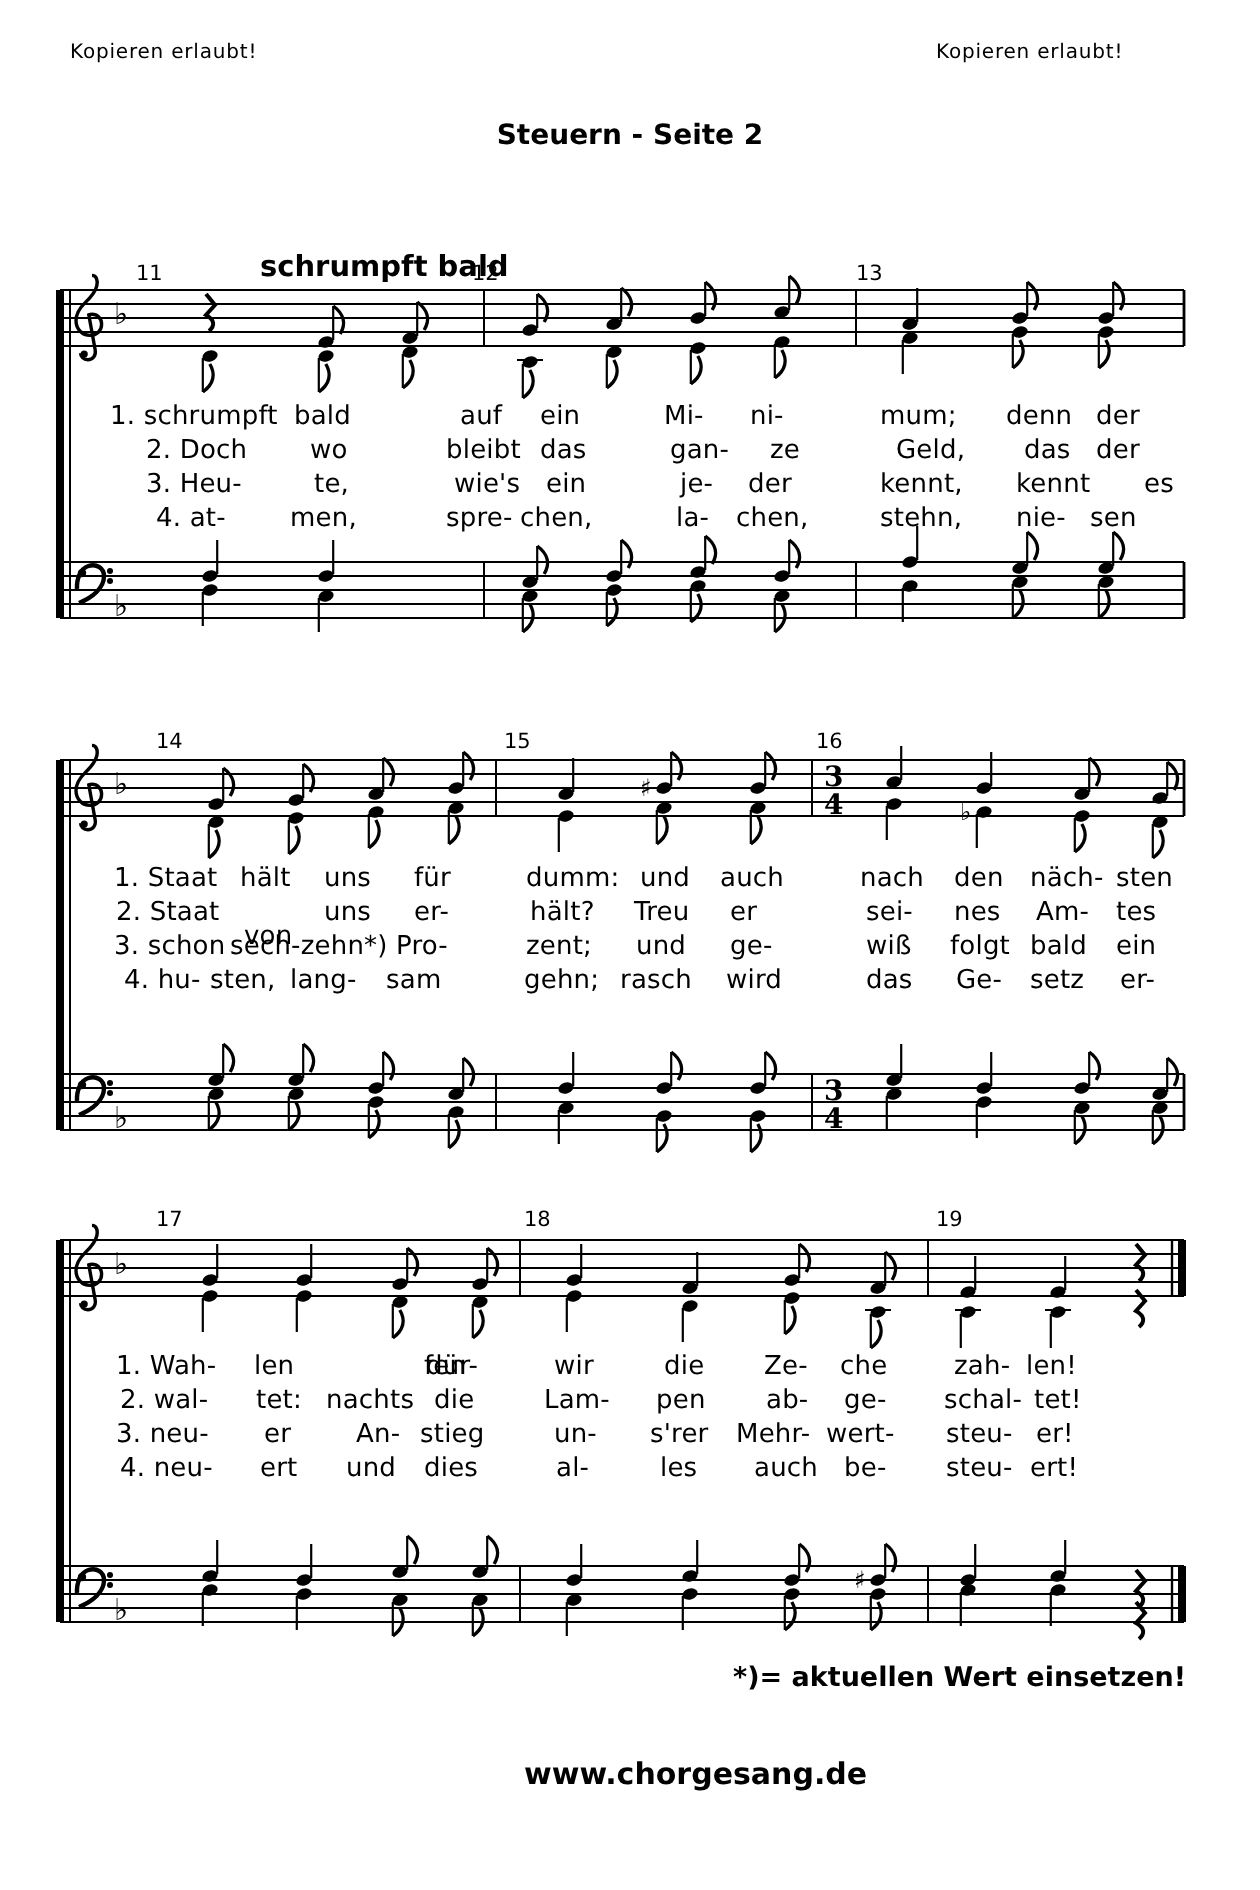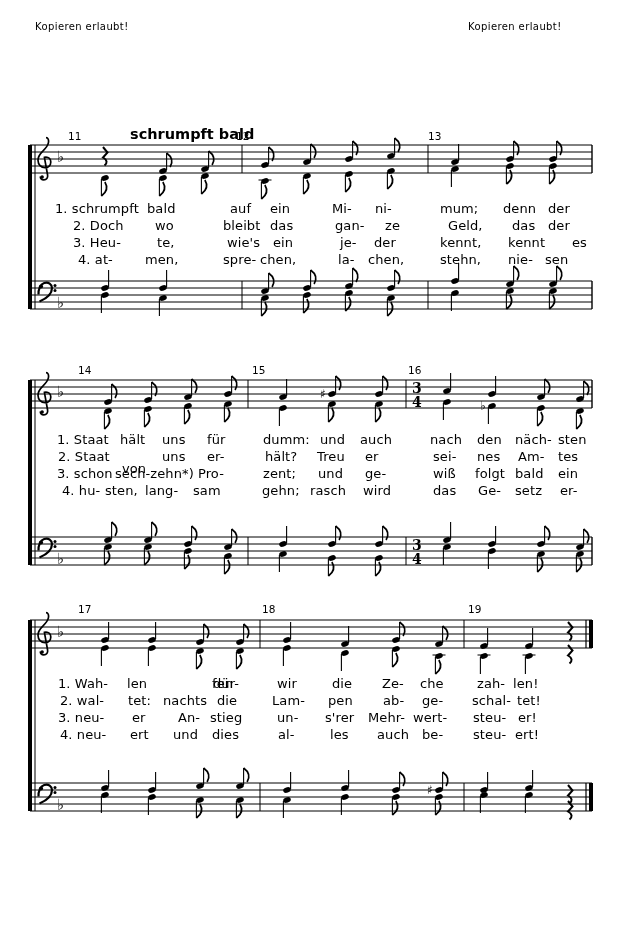--- a/index.html
+++ b/index.html
@@ -14,20 +14,21 @@
   .footer{font-weight:bold;font-size:15px;}
   .lyric-row span{position:absolute;font-size:13px;letter-spacing:.1px;}
   svg{position:absolute;left:0;top:0;}
 </style>
 </head>
 <body>
 
 <div class="page">
   <div class="abs hdr-side" style="left:35px;top:21px">Kopieren erlaubt!</div>
   <div class="abs hdr-side" style="left:468px;top:21px">Kopieren erlaubt!</div>
+  <div class="abs hdr-sub" style="left:0;top:60px">Steuern  -  Seite 2</div>
 
   <div class="abs cue" id="cue" style="left: 130px; top: 126px;">schrumpft bald</div>
 
   <svg id="score" width="630" height="945" viewBox="0 0 630 945">
       <rect x="28" y="145" width="4" height="164" fill="#000"></rect>
       <line x1="35" y1="145" x2="35" y2="309" stroke="#000" stroke-width="1"></line>
       <line x1="30" y1="145" x2="592" y2="145" stroke="#000" stroke-width="1"></line>
       <line x1="30" y1="152" x2="592" y2="152" stroke="#000" stroke-width="1"></line>
       <line x1="30" y1="159" x2="592" y2="159" stroke="#000" stroke-width="1"></line>
       <line x1="30" y1="166" x2="592" y2="166" stroke="#000" stroke-width="1"></line>
@@ -602,13 +603,15 @@
         <span style="left: 212px; top: 727px;">dies</span>
         <span style="left: 278px; top: 727px;">al-</span>
         <span style="left: 330px; top: 727px;">les</span>
         <span style="left: 377px; top: 727px;">auch</span>
         <span style="left: 422px; top: 727px;">be-</span>
         <span style="left: 473px; top: 727px;">steu-</span>
         <span style="left: 515px; top: 727px;">ert!</span>
       </div>
     </div>
 
+  <div class="abs footnote" id="footnote" style="right: 37px; top: 831px;">*)= aktuellen Wert einsetzen!</div>
+  <div class="abs footer" id="footer" style="left: 262px; top: 878px;">www.chorgesang.de</div>
 </div>
 
 </body></html>

